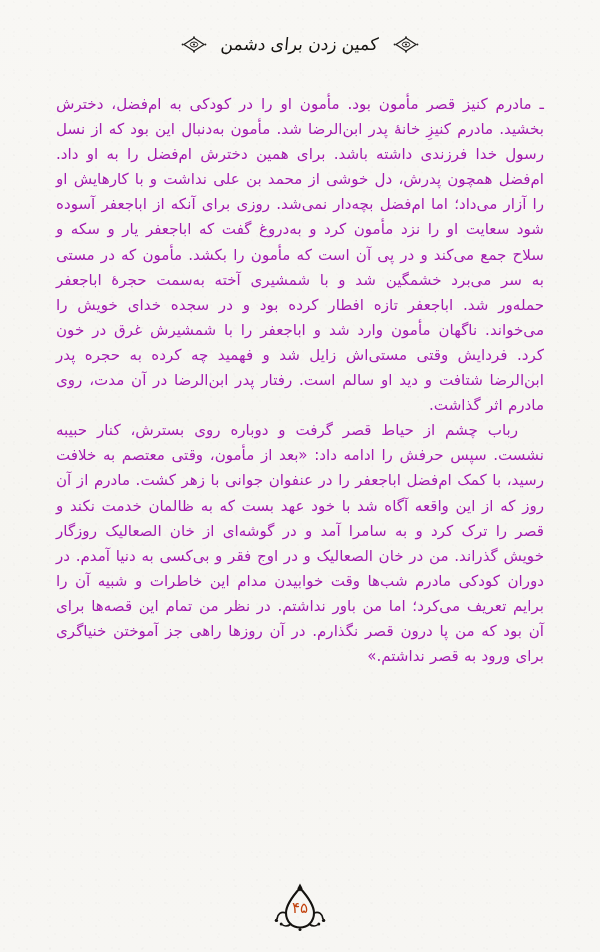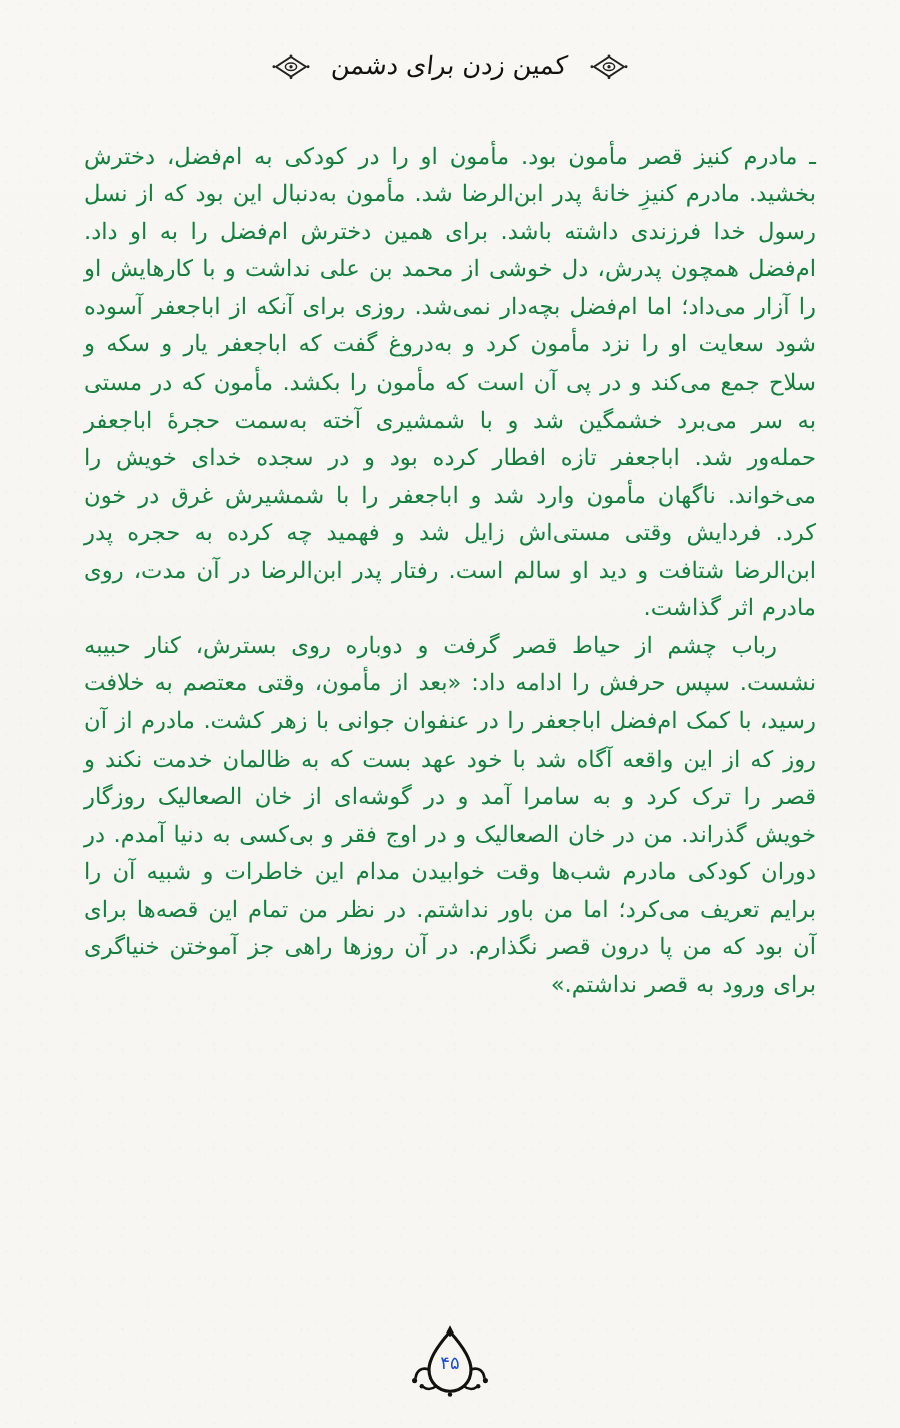--- a/index.html
+++ b/index.html
@@ -68,21 +68,21 @@
     left: 56px;
     direction: rtl;
     text-align: justify;
     text-align-last: justify;
   }
 
   .para {
     font-family: "DejaVu Sans", sans-serif;
     font-size: 15.1px;
     line-height: 25.1px;
-    color: #15803d;
+    color: #a21caf;
     margin: 0;
     text-align: justify;
     text-justify: inter-word;
     word-spacing: .5px;
   }
 
   .para.indent  { text-indent: 26px; }
   .para.nodent  { text-indent: 0; }
 
   
@@ -107,22 +107,22 @@
     align-items: center;
     justify-content: center;
   }
 
   .folio-num {
     position: absolute;
     top: 50%;
     left: 50%;
     transform: translate(-50%, -46%);
     font-family: "DejaVu Sans", sans-serif;
-    font-size: 12px;
-    color: #1d4ed8;
+    font-size: 15px;
+    color: #c2410c;
     letter-spacing: .5px;
     line-height: 1;
   }
 </style>
 </head>
 <body>
 
 <div class="page"></div>
 
 <div class="runhead">

